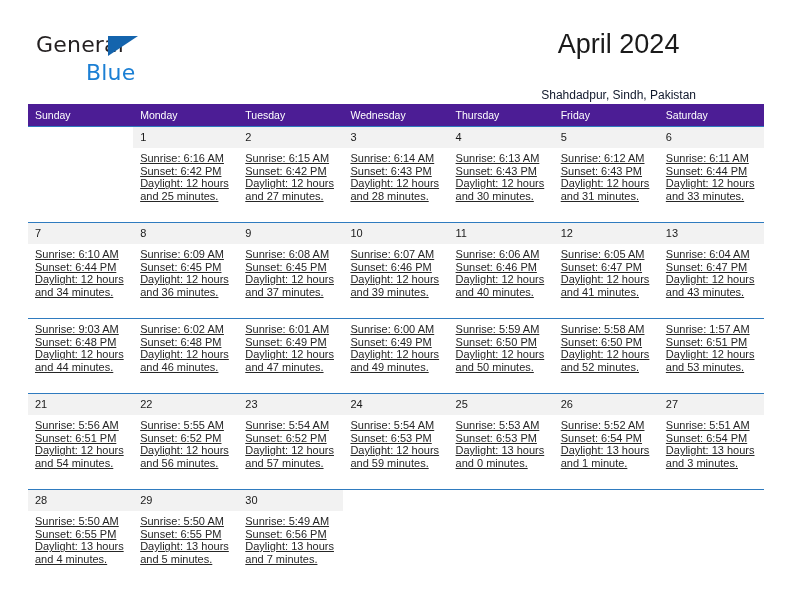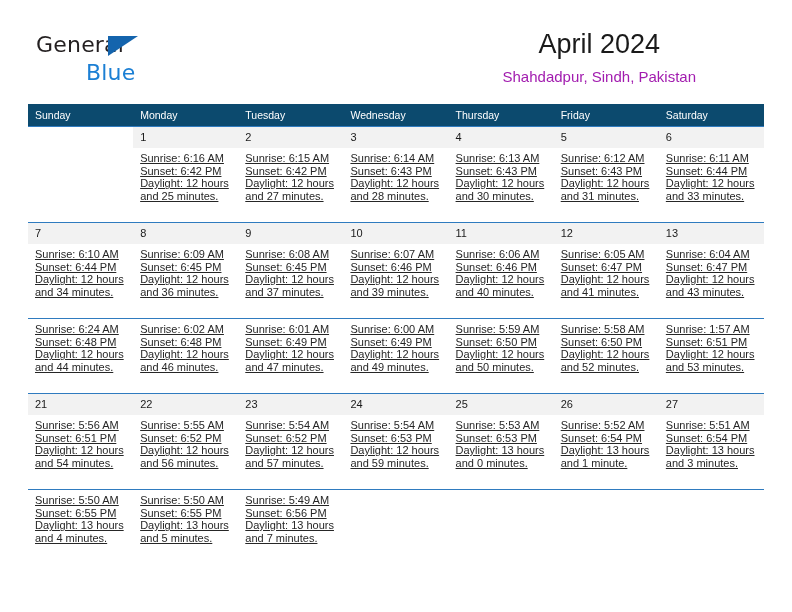--- a/index.html
+++ b/index.html
@@ -70,38 +70,38 @@
     top: 0;
     text-align: center;
   }
   .cal-title {
     font-size: 27px;
     color: #1a1a1a;
     line-height: 32px;
     white-space: nowrap;
   }
   .cal-subtitle {
-    font-size: 15px;
-    color: #a21caf;
+    font-size: 12px;
+    color: #0f172a;
     line-height: 22px;
-    margin-top: 6px;
+    margin-top: 24px;
     white-space: nowrap;
   }
 
   
   .calendar {
     position: absolute;
     left: 28px;
     top: 104px;
     width: 736px;
     border-collapse: collapse;
     table-layout: fixed;
   }
   .calendar th {
-    background: #0c4a6e;
+    background: #4c1d95;
     color: #ffffff;
     font-size: 10.5px;
     font-weight: normal;
     text-align: left;
     padding: 5px 0 5px 7px;
     height: 11px;
     line-height: 12px;
   }
   .wk-sep td {
     height: 0;
@@ -283,21 +283,21 @@
           </td>
         </tr>
         <tr class="spacer-row">
           <td colspan="7"></td>
         </tr>
         <tr class="wk-sep">
           <td colspan="7"></td>
         </tr>
         <tr class="info-row">
           <td>
-            <div>Sunrise: 6:24 AM</div>
+            <div>Sunrise: 9:03 AM</div>
             <div>Sunset: 6:48 PM</div>
             <div>Daylight: 12 hours</div>
             <div>and 44 minutes.</div>
           </td>
           <td>
             <div>Sunrise: 6:02 AM</div>
             <div>Sunset: 6:48 PM</div>
             <div>Daylight: 12 hours</div>
             <div>and 46 minutes.</div>
           </td>
@@ -390,20 +390,29 @@
             <div>Daylight: 13 hours</div>
             <div>and 3 minutes.</div>
           </td>
         </tr>
         <tr class="spacer-row">
           <td colspan="7"></td>
         </tr>
         <tr class="wk-sep">
           <td colspan="7"></td>
         </tr>
+        <tr class="daynum-row">
+          <td>28</td>
+          <td>29</td>
+          <td>30</td>
+          <td class="empty-cell"></td>
+          <td class="empty-cell"></td>
+          <td class="empty-cell"></td>
+          <td class="empty-cell"></td>
+        </tr>
         <tr class="info-row">
           <td>
             <div>Sunrise: 5:50 AM</div>
             <div>Sunset: 6:55 PM</div>
             <div>Daylight: 13 hours</div>
             <div>and 4 minutes.</div>
           </td>
           <td>
             <div>Sunrise: 5:50 AM</div>
             <div>Sunset: 6:55 PM</div>

